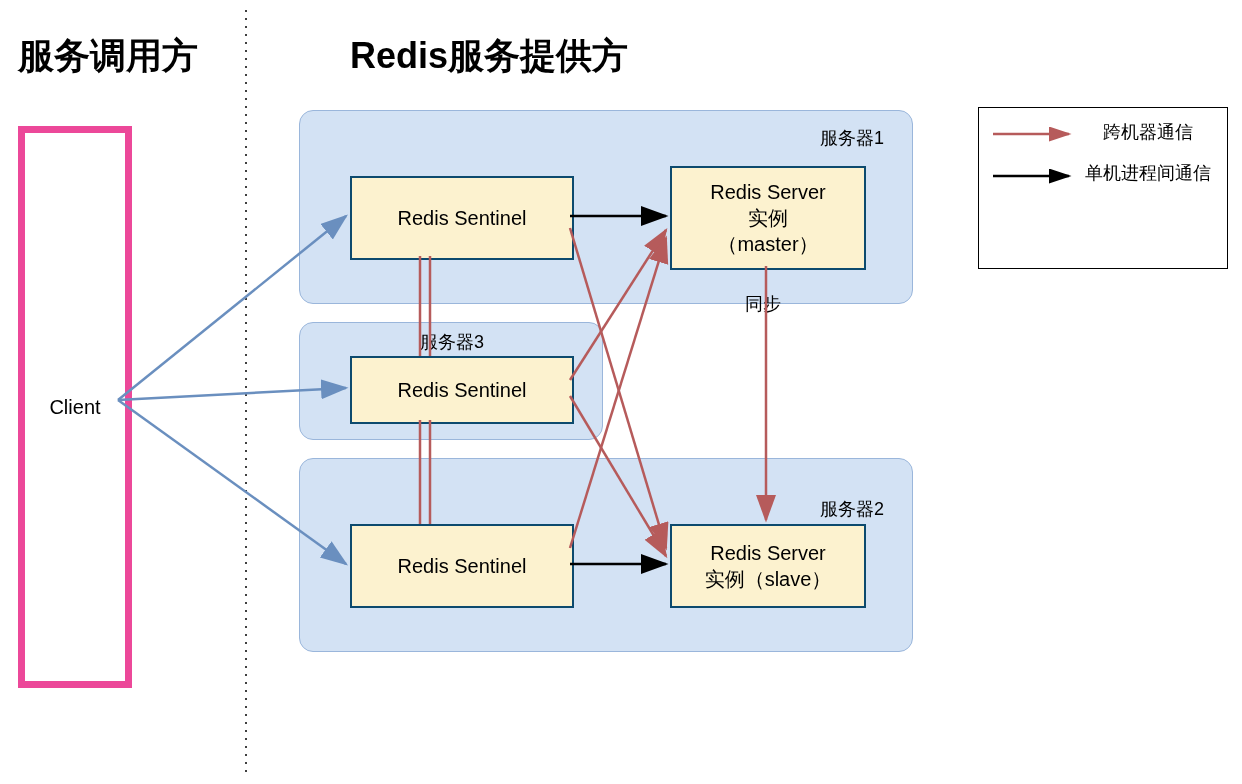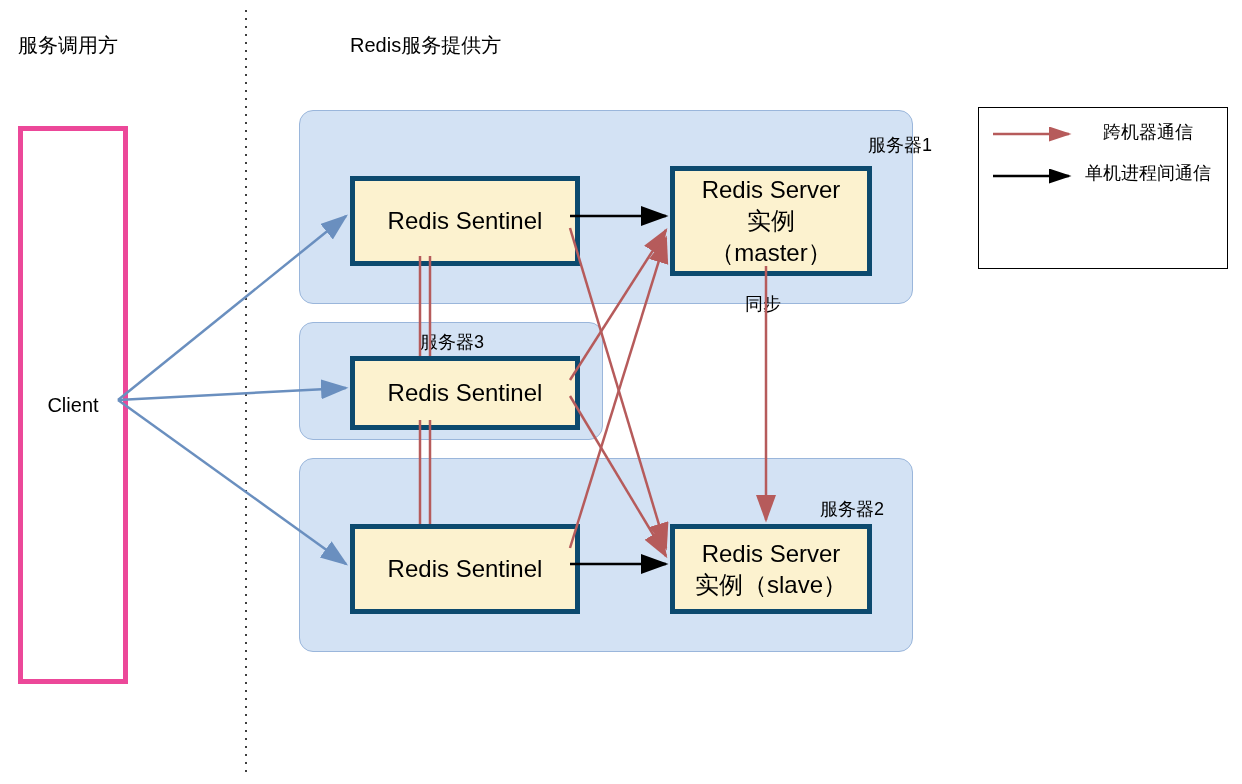--- a/index.html
+++ b/index.html
@@ -6,57 +6,57 @@
     margin: 0;
     padding: 0;
     width: 1242px;
     height: 784px;
     background: #fff;
     font-family: Arial, "Microsoft YaHei", sans-serif;
     position: relative;
   }
   .heading {
     position: absolute;
-    font-size: 20px;
-    font-weight: 400;
+    font-size: 36px;
+    font-weight: 700;
     color: #000;
   }
   .client-box {
     position: absolute;
     left: 18px;
     top: 126px;
     width: 100px;
     height: 548px;
-    border: 5px solid #ec4899;
+    border: 7px solid #ec4899;
     background: #fff;
     display: flex;
     align-items: center;
     justify-content: center;
     font-size: 20px;
   }
   .server-group {
     position: absolute;
     background: #d3e2f4;
     border: 1px solid #9ab6db;
     border-radius: 14px;
   }
   .server-label {
     position: absolute;
     font-size: 18px;
     color: #000;
   }
   .node-box {
     position: absolute;
     background: #fcf2cf;
-    border: 5px solid #0c4a6e;
+    border: 2px solid #0c4a6e;
     display: flex;
     align-items: center;
     justify-content: center;
     text-align: center;
-    font-size: 24px;
+    font-size: 20px;
     line-height: 1.3;
     white-space: pre-line;
   }
   .sync-label {
     position: absolute;
     font-size: 18px;
     font-weight: normal;
   }
   .legend-box {
     position: absolute;
@@ -92,21 +92,21 @@
 <body>
 
 <div class="heading" style="left:18px; top:32px;">服务调用方</div>
 <div class="heading" style="left:350px; top:32px;">Redis服务提供方</div>
 
 <div class="client-box">
   <span>Client</span>
 </div>
 
 <div class="server-group" style="left:299px; top:110px; width:612px; height:192px;"></div>
-<div class="server-label" style="left:820px; top:133px;margin-left:48px;">服务器1</div>
+<div class="server-label" style="left:820px; top:126px;">服务器1</div>
 
 <div class="server-group" style="left:299px; top:322px; width:302px; height:116px;"></div>
 <div class="server-label" style="left:420px; top:330px;">服务器3</div>
 
 <div class="server-group" style="left:299px; top:458px; width:612px; height:192px;"></div>
 <div class="server-label" style="left:820px; top:470px;margin-top:27px;">服务器2</div>
 
 <div class="node-box" style="left:350px; top:176px; width:220px; height:80px;">
   <span>Redis Sentinel</span>
 </div>

